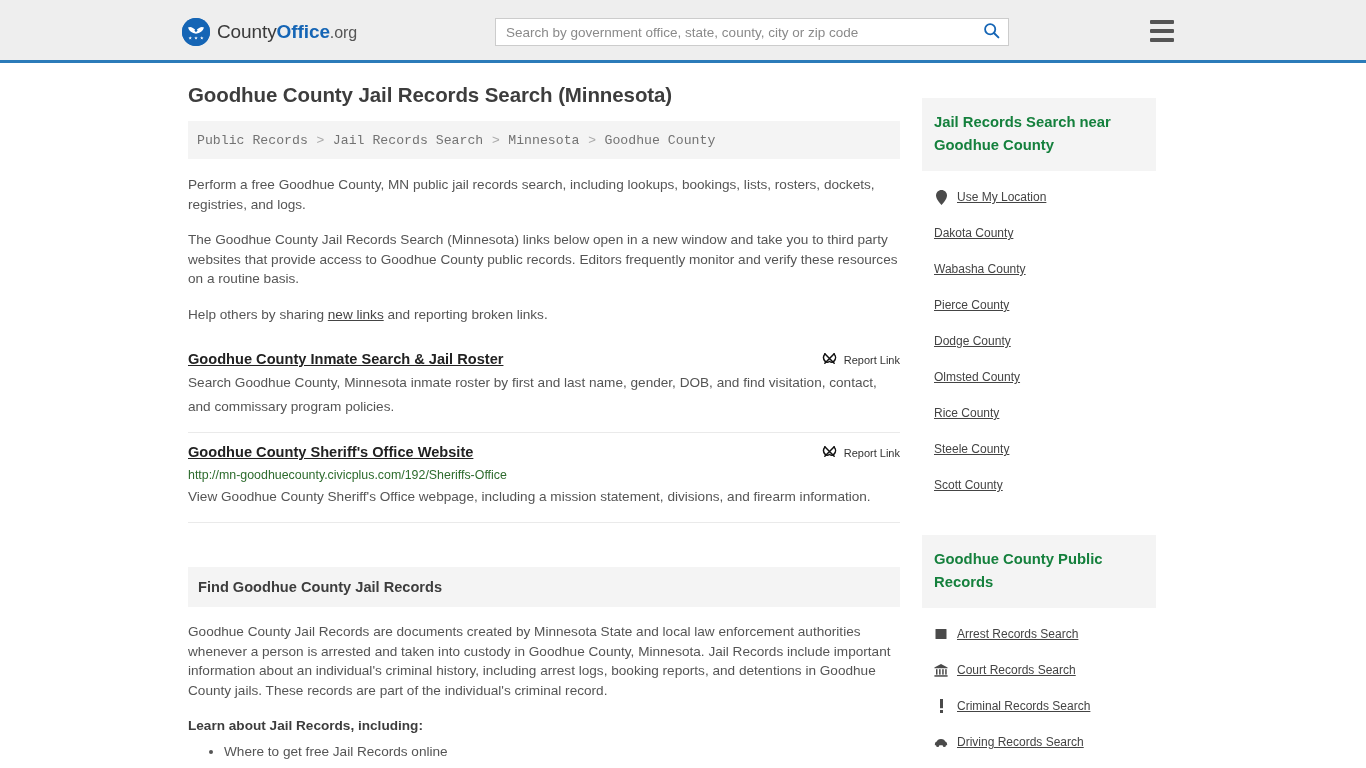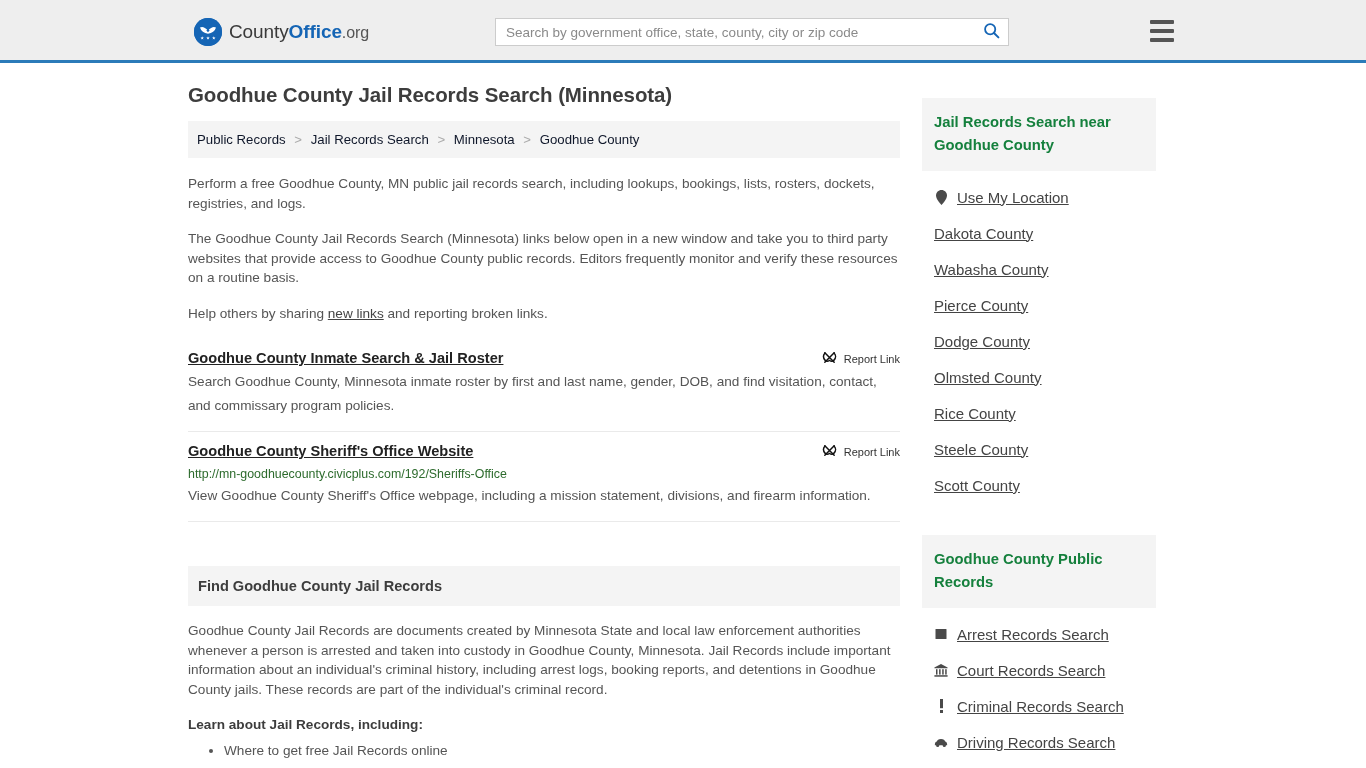--- a/index.html
+++ b/index.html
@@ -16,21 +16,21 @@
   .site-header {
     height: 63px;
     background: #eeeeee;
     border-bottom: 3px solid #2b7bb9;
     display: flex;
     align-items: center;
     position: relative;
   }
   .brand {
     position: absolute;
-    left: 194px;
+    left: 182px;
     top: 18px;
     display: flex;
     align-items: center;
     gap: 7px;
     text-decoration: none;
   }
   .brand-mark {
     width: 28px; height: 28px;
     border-radius: 50%;
     background: #1565b5;
@@ -112,22 +112,23 @@
   }
 
   .breadcrumb {
     background: #f4f4f4;
     padding: 11px 9px;
     font-size: 13.2px;
     color: #555555;
     margin-bottom: 16px;
   }
   .breadcrumb a {
-    color: #0f172a;
+    color: #737373;
     text-decoration: none;
+    font-family: Liberation Mono, monospace;
   }
   .breadcrumb .sep { color: #aaaaaa; margin: 0 5px; }
 
   .body-text {
     font-size: 13.6px;
     line-height: 19.5px;
     color: #555555;
     margin: 0 0 16px 0;
   }
   .body-text a { color: #444444; text-decoration: underline; }
@@ -216,21 +217,21 @@
     line-height: 23px;
   }
   .side-links { padding: 8px 0 0 12px; }
   .side-link-row {
     display: flex;
     align-items: center;
     gap: 9px;
     height: 36px;
   }
   .side-link-row a {
-    font-size: 15px;
+    font-size: 12px;
     color: #444444;
     text-decoration: underline;
   }
   .side-icon {
     width: 14px;
     display: flex;
     align-items: center;
     justify-content: center;
     flex: none;
     color: #555555;

